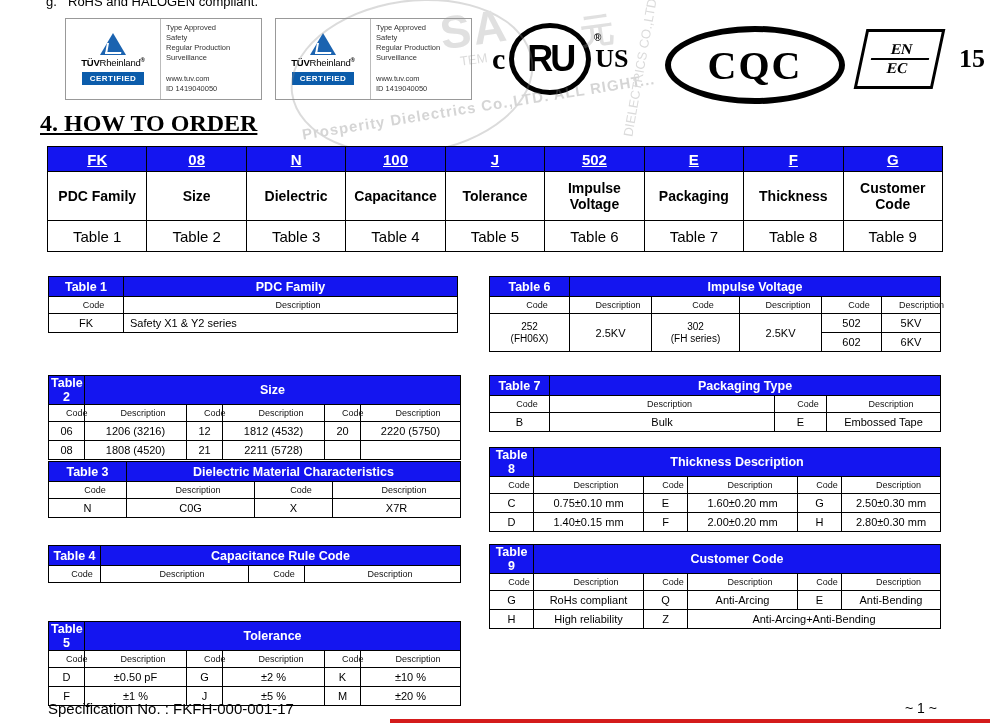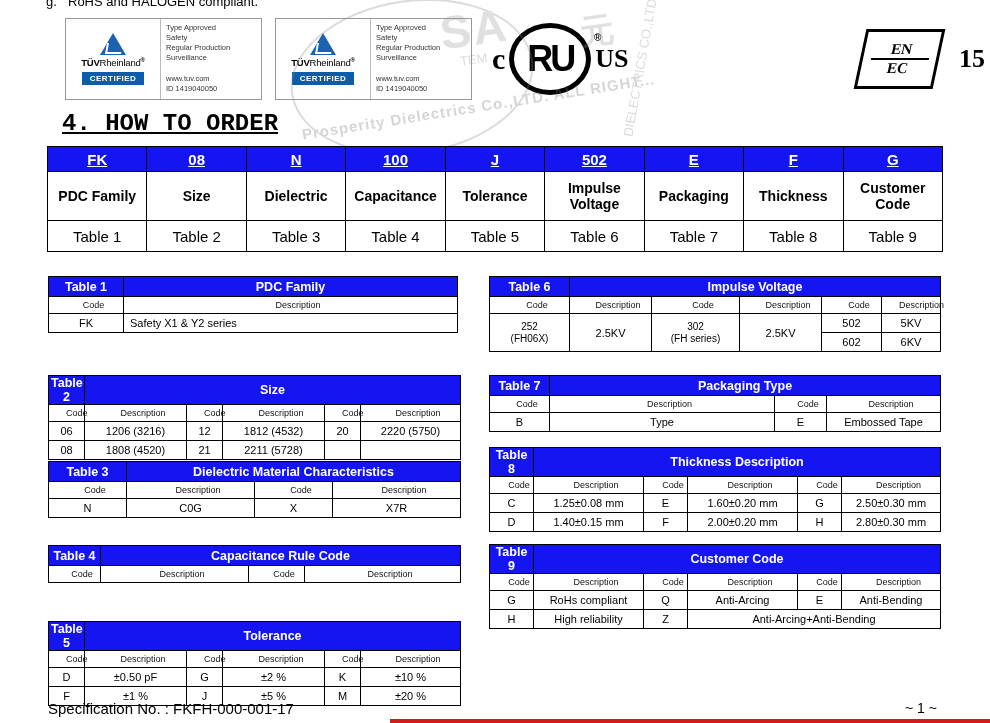--- a/index.html
+++ b/index.html
@@ -108,23 +108,23 @@
     position:absolute;left:310px;top:8px;font-size:34px;color:#9a9a9a;font-weight:bold;
     transform:rotate(-8deg);letter-spacing:2px;
   }
   .wm-side{
     position:absolute;left:300px;top:60px;font-size:13px;color:#888;
     transform:rotate(-80deg);white-space:nowrap;
   }
 
   
   .section-title{
-    position:absolute;left:62px;top:110px;
+    position:absolute;left:40px;top:110px;
     font-size:24px;font-weight:bold;text-decoration:underline;
-    font-family:Liberation Mono, monospace;
+    font-family:Liberation Serif, serif;
   }
 
   
   .order-table{
     position:absolute;left:47px;top:146px;width:896px;
     border-collapse:collapse;table-layout:fixed;
   }
   .order-table td{
     border:1px solid #000;text-align:center;vertical-align:middle;
   }
@@ -211,20 +211,21 @@
 
   <div class="ul-mark">
     <span class="ul-c">c</span>
     <span class="ul-circle">
       <span>RU</span>
       <span class="ul-r">®</span>
     </span>
     <span class="ul-us">US</span>
   </div>
 
+  <div class="cqc">CQC</div>
 
   <div class="enec">
     <div class="enec-box">
       <div>EN</div>
       <div>EC</div>
     </div>
     <div class="enec-15">15</div>
   </div>
 </div>
 
@@ -478,21 +479,21 @@
     <td colspan="3">Packaging Type</td>
   </tr>
   <tr class="sub">
     <td>Code</td>
     <td>Description</td>
     <td>Code</td>
     <td>Description</td>
   </tr>
   <tr class="body">
     <td>B</td>
-    <td>Type</td>
+    <td>Bulk</td>
     <td>E</td>
     <td>Embossed Tape</td>
   </tr>
 </tbody>
   </table>
 
 <table class="tbl" style="left:489px;top:447px;width:452px;">
   <colgroup>
       <col style="width:44px">
       <col style="width:110px">
@@ -509,21 +510,21 @@
   <tr class="sub">
     <td>Code</td>
     <td>Description</td>
     <td>Code</td>
     <td>Description</td>
     <td>Code</td>
     <td>Description</td>
   </tr>
   <tr class="body">
     <td>C</td>
-    <td>1.25±0.08 mm</td>
+    <td>0.75±0.10 mm</td>
     <td>E</td>
     <td>1.60±0.20 mm</td>
     <td>G</td>
     <td>2.50±0.30 mm</td>
   </tr>
   <tr class="body">
     <td>D</td>
     <td>1.40±0.15 mm</td>
     <td>F</td>
     <td>2.00±0.20 mm</td>

